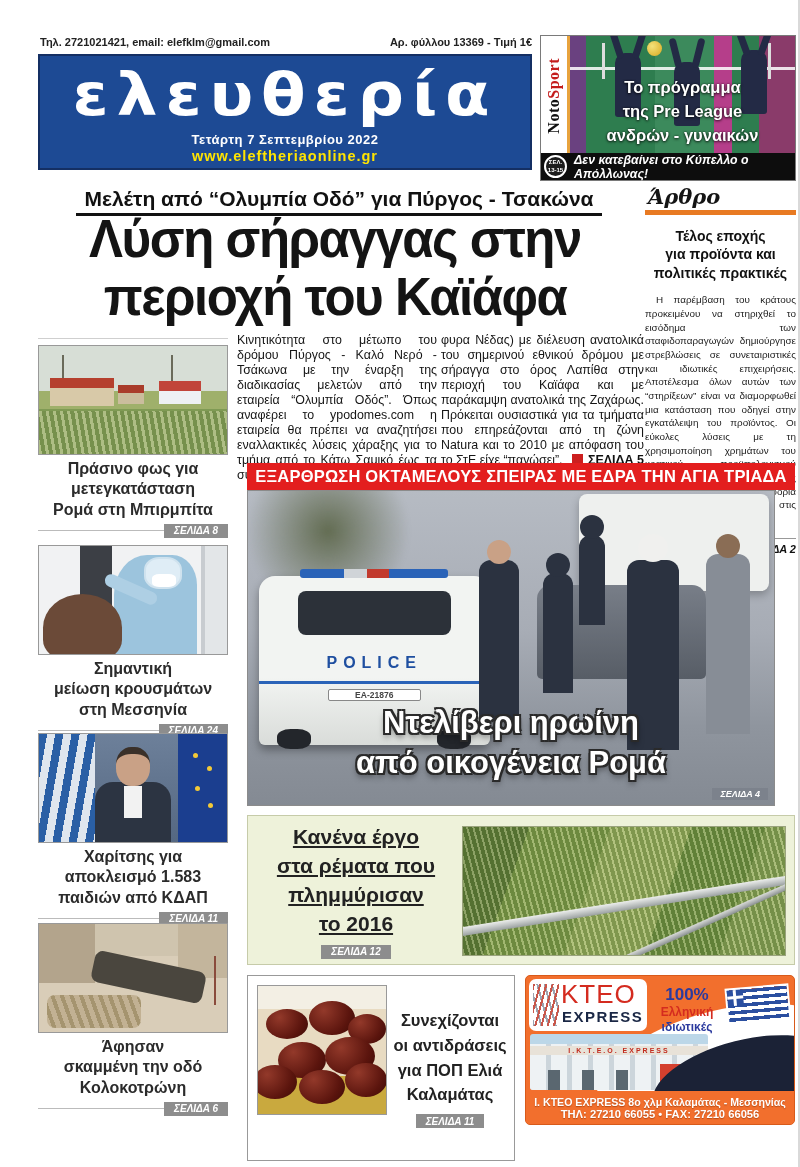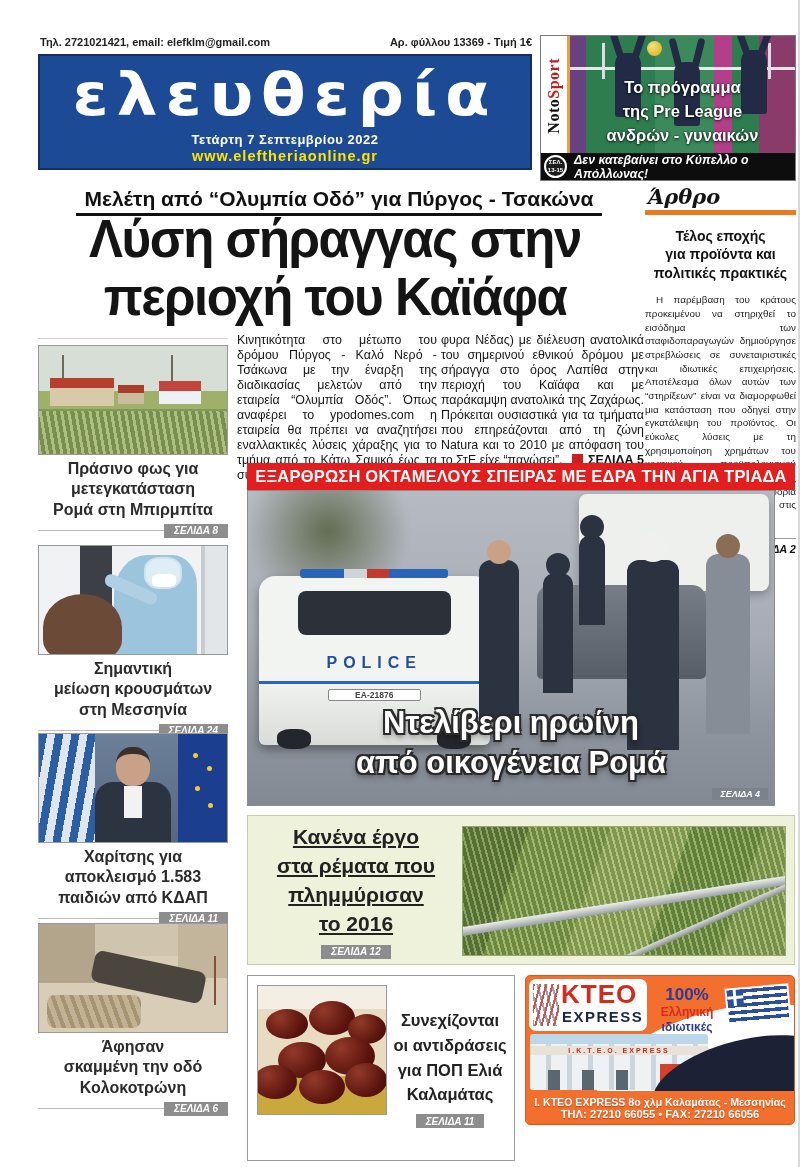--- a/index.html
+++ b/index.html
@@ -168,21 +168,21 @@
       background:repeating-linear-gradient(90deg, #eef2f4 0 16px, #ccd5db 16px 21px); }
   .kt-photo .sign { position:absolute; left:0; right:0; top:12px; height:9px; background:#e8e2d8; color:#c22c1f;
       font-size:7px; font-weight:bold; letter-spacing:2px; text-align:center; line-height:9px; }
   .kt-photo .shop { position:absolute; right:10px; bottom:0; width:38px; height:26px; background:#d4402e; }
   .kt-photo .door { position:absolute; bottom:0; width:12px; height:20px; background:#5a6770; }
   .kt-swoosh { position:absolute; right:-46px; top:64px; width:190px; height:84px; background:#1b2236; border-radius:50%; transform:rotate(-14deg); }
   .kt-brand { position:absolute; left:3px; top:3px; width:118px; height:52px; background:#fff; border-radius:7px; }
   .kt-scribble { position:absolute; left:4px; top:5px; width:26px; height:42px; opacity:.85;
       background:repeating-linear-gradient(105deg, #c0392b 0 2px, transparent 2px 6px),
                  repeating-linear-gradient(75deg, #8a93a3 0 2px, transparent 2px 7px); }
-  .kt-kteo { position:absolute; left:32px; top:0px; font-size:26px; font-weight:bold; color:#d42b1f; letter-spacing:1px; }
+  .kt-kteo { position:absolute; left:32px; top:0px; font-size:26px; font-weight:normal; color:#d42b1f; letter-spacing:1px; }
   .kt-express { position:absolute; left:33px; top:29px; font-size:15px; font-weight:bold; color:#1a2745; letter-spacing:1.5px; }
   .kt-claim { position:absolute; left:128px; top:8px; width:66px; text-align:center; line-height:1.25; }
   .kt-pct { color:#2b3a9e; font-weight:bold; font-size:17px; }
   .kt-l1 { color:#d42b1f; font-weight:bold; font-size:12px; }
   .kt-l2 { color:#2b3a9e; font-weight:bold; font-size:12px; }
   .kt-flag { position:absolute; right:6px; top:12px; width:60px; height:34px; transform:rotate(-5deg);
       background:repeating-linear-gradient(#2b4fa0 0 3.5px, #fff 3.5px 7px); box-shadow:0 0 0 2px #fff; }
   .kt-canton { position:absolute; left:0; top:0; width:16px; height:16px; background:#2b4fa0; }
   .kt-canton::before { content:""; position:absolute; left:6px; top:0; width:3px; height:16px; background:#fff; }
   .kt-canton::after  { content:""; position:absolute; left:0; top:6px; width:16px; height:3px; background:#fff; }

